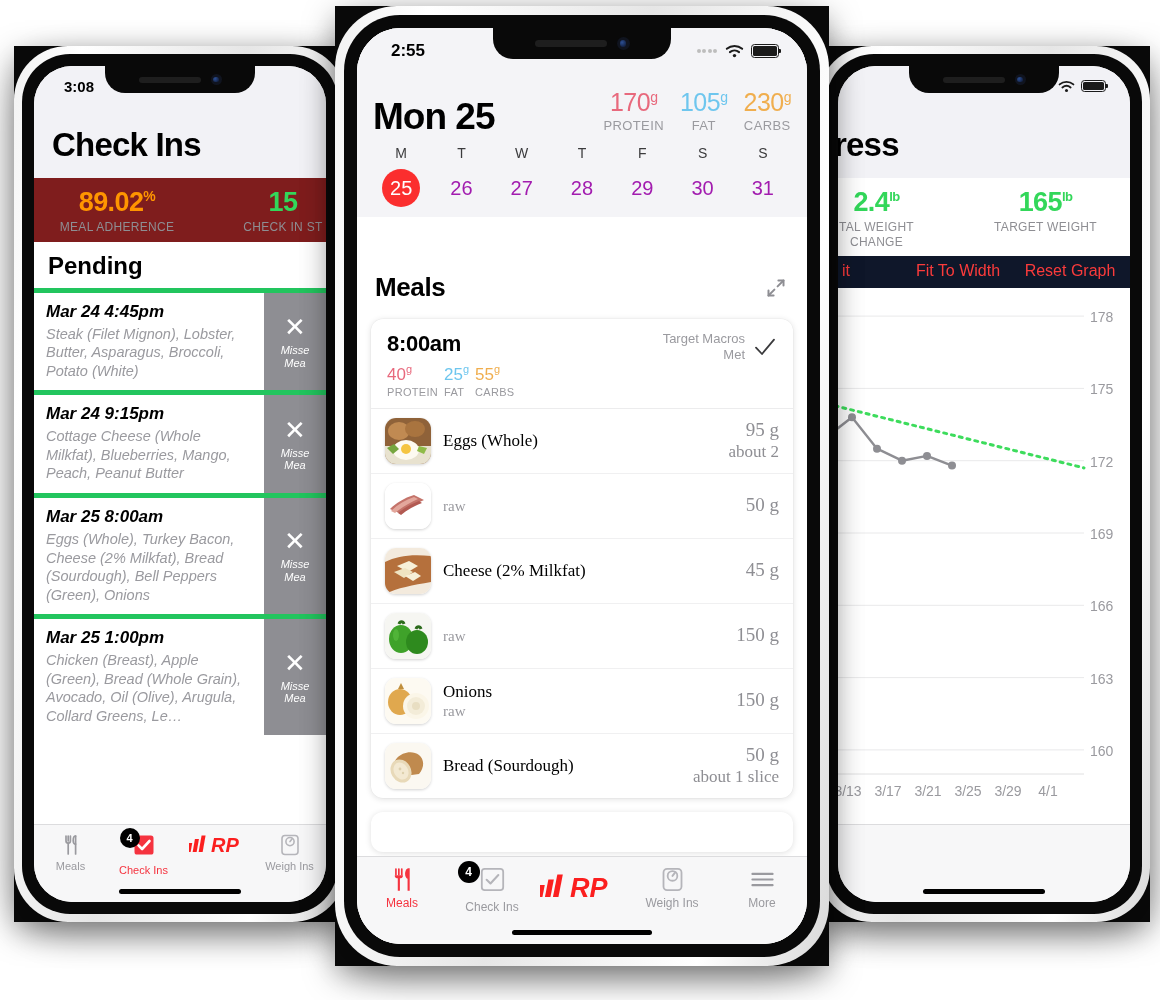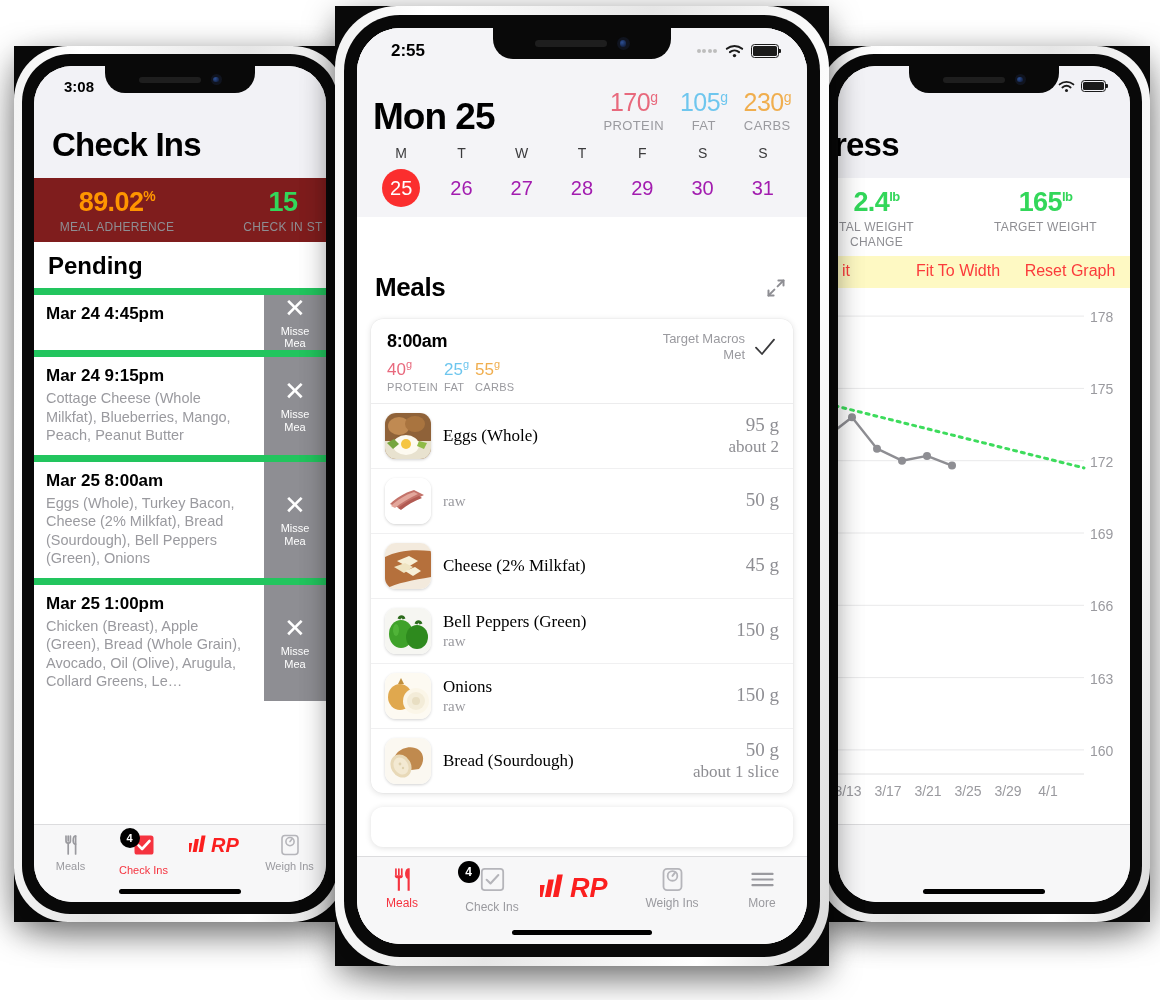--- a/index.html
+++ b/index.html
@@ -102,21 +102,21 @@
   .c-daynum.sel { background:#fb2e2e; color:#fff; }
 
   .c-meals-bar { display:flex; align-items:center; justify-content:space-between;
      padding:14px 18px 10px; background:#fff; }
   .c-meals-title { font-size:26px; font-weight:700; letter-spacing:-0.4px; color:#000; }
 
   .meal-card { margin:6px 14px 0; background:#fff; border-radius:12px;
      box-shadow:0 1px 6px rgba(0,0,0,0.13), 0 0 0 0.5px rgba(0,0,0,0.04); }
   .meal-head { padding:12px 16px 10px; border-bottom:1px solid #ececed;
      display:flex; justify-content:space-between; align-items:flex-start; }
-  .meal-time { font-size:18px; font-weight:700; color:#000; letter-spacing:-0.3px; }
+  .meal-time { font-size:22px; font-weight:700; color:#000; letter-spacing:-0.3px; }
   .meal-macros { display:flex; gap:6px; margin-top:6px; }
   .meal-macro .v { font-size:17px; }
   .meal-macro .v sup { font-size:11px; }
   .meal-macro .l { font-size:11px; color:#9a9a9f; letter-spacing:0.3px; margin-top:1px; }
   .meal-target { color:#9a9a9f; font-size:13px; text-align:right; line-height:1.25;
      display:flex; align-items:center; gap:8px; }
 
   .food-row { display:flex; align-items:center; padding:9px 14px; border-bottom:1px solid #f0f0f1;font-family:Liberation Serif, serif; }
   .food-row:last-child { border-bottom:none; }
   .food-thumb { width:46px; height:46px; border-radius:11px; overflow:hidden; flex:none;
@@ -143,21 +143,21 @@
 
   .l-nav { background:#f2f2f6; padding:60px 0 14px 0; }
   .l-nav h1 { margin:0; padding:0 18px; font-size:33px; font-weight:700; letter-spacing:-0.8px; }
   .l-stats { display:flex; background:#7f1d1d; padding:10px 0 8px; }
   .l-stat { flex:1; text-align:center; }
   .l-stat .v { font-size:27px; font-weight:700; letter-spacing:-0.6px; line-height:1.1; }
   .l-stat .v sup { font-size:14px; }
   .l-stat .l { font-size:12px; color:#8e8e93; letter-spacing:0.3px; margin-top:2px; }
   .l-section { font-size:24px; font-weight:700; padding:10px 14px 8px; background:#fff; }
 
-  .ci-row { display:flex; background:#fff; border-top:7px solid #22c55e; }
+  .ci-row { display:flex; background:#fff; border-top:5px solid #22c55e;font-style:italic; }
   .ci-main { flex:1; padding:9px 12px 10px; min-width:0; }
   .ci-title { font-size:17px; font-weight:700; color:#000; }
   .ci-sub { font-size:14.5px; color:#9a9a9f; line-height:1.28; margin-top:3px; }
   .ci-action { width:62px; background:#8e8e93; color:#fff; display:flex;
      flex-direction:column; align-items:center; justify-content:center; gap:4px; flex:none; }
   .ci-action .x { font-size:26px; line-height:1; font-weight:300; }
   .ci-action .t { font-size:11px; line-height:1.15; text-align:center; }
 
   #left .tabbar { height:78px; padding-top:8px; }
   #left .tab-label { font-size:11px; margin-top:3px; }
@@ -172,21 +172,21 @@
   #right .notch { width:150px; height:27px; }
   #right .statusbar { padding:8px 24px 0 26px; height:32px; }
 
   .r-nav { background:#f2f2f6; padding:60px 0 14px 0; }
   .r-nav h1 { margin:0; padding:0 18px; font-size:33px; font-weight:700; letter-spacing:-0.8px; }
   .r-stats { display:flex; background:#fff; padding:10px 0 6px; }
   .r-stat { flex:1; text-align:center; }
   .r-stat .v { font-size:27px; font-weight:700; color:#33d75a; letter-spacing:-0.6px; line-height:1.1; }
   .r-stat .v sup { font-size:13px; }
   .r-stat .l { font-size:12px; color:#8e8e93; letter-spacing:0.3px; margin-top:2px; line-height:1.25; }
-  .r-btns { display:flex; background:#fef9c3; padding:6px 4px 8px; }
+  .r-btns { display:flex; background:#0f172a; padding:6px 4px 8px; }
   .r-btn { flex:1; text-align:center; color:#fb3b3b; font-size:16px; }
   .graph-wrap { position:relative; background:#fff; height:520px; }
   .graph-wrap svg { display:block; }
 
   #right .tabbar { height:78px; padding-top:8px; }
   #right .home-ind { width:122px; height:5px; bottom:8px; }
 </style>
 </head>
 <body>
 
@@ -221,20 +221,21 @@
             <div class="v" style="color:#33d75a"><span>15</span></div>
             <div class="l">CHECK IN ST</div>
           </div>
         </div>
 
         <div class="l-section">Pending</div>
 
         <div class="ci-row">
           <div class="ci-main">
             <div class="ci-title">Mar 24  4:45pm</div>
+            <div class="ci-sub">Steak (Filet Mignon), Lobster, Butter, Asparagus, Broccoli, Potato (White)</div>
           </div>
           <div class="ci-action">
             <div class="x">✕</div>
             <div class="t"><span>Misse</span><br><span>Mea</span></div>
           </div>
         </div>
 
         <div class="ci-row">
           <div class="ci-main">
             <div class="ci-title">Mar 24  9:15pm</div>
@@ -606,21 +607,20 @@
                 <svg width="46" height="46" viewBox="0 0 46 46">
                     <rect width="46" height="46" fill="#f6f6f2"></rect>
                     <ellipse cx="16" cy="26" rx="12" ry="14" fill="#3fa22a"></ellipse>
                     <ellipse cx="32" cy="29" rx="11" ry="12" fill="#2e8a1e"></ellipse>
                     <path d="M14 11c1-3 4-3 5 0" stroke="#2c6b1c" stroke-width="3" fill="none"></path>
                     <path d="M31 16c1-3 4-3 5 0" stroke="#2c6b1c" stroke-width="3" fill="none"></path>
                     <ellipse cx="11" cy="22" rx="3" ry="6" fill="#5cc043" opacity=".6"></ellipse>
                   </svg>
               </div>
               <div class="food-name-wrap">
-                <div class="food-name">Bell Peppers (Green)</div>
                 <div class="food-sub">raw</div>
               </div>
               <div class="food-amt">
                 <div>150 g</div>
               </div>
             </div>
 
             <div class="food-row">
               <div class="food-thumb">
                 <svg width="46" height="46" viewBox="0 0 46 46">

